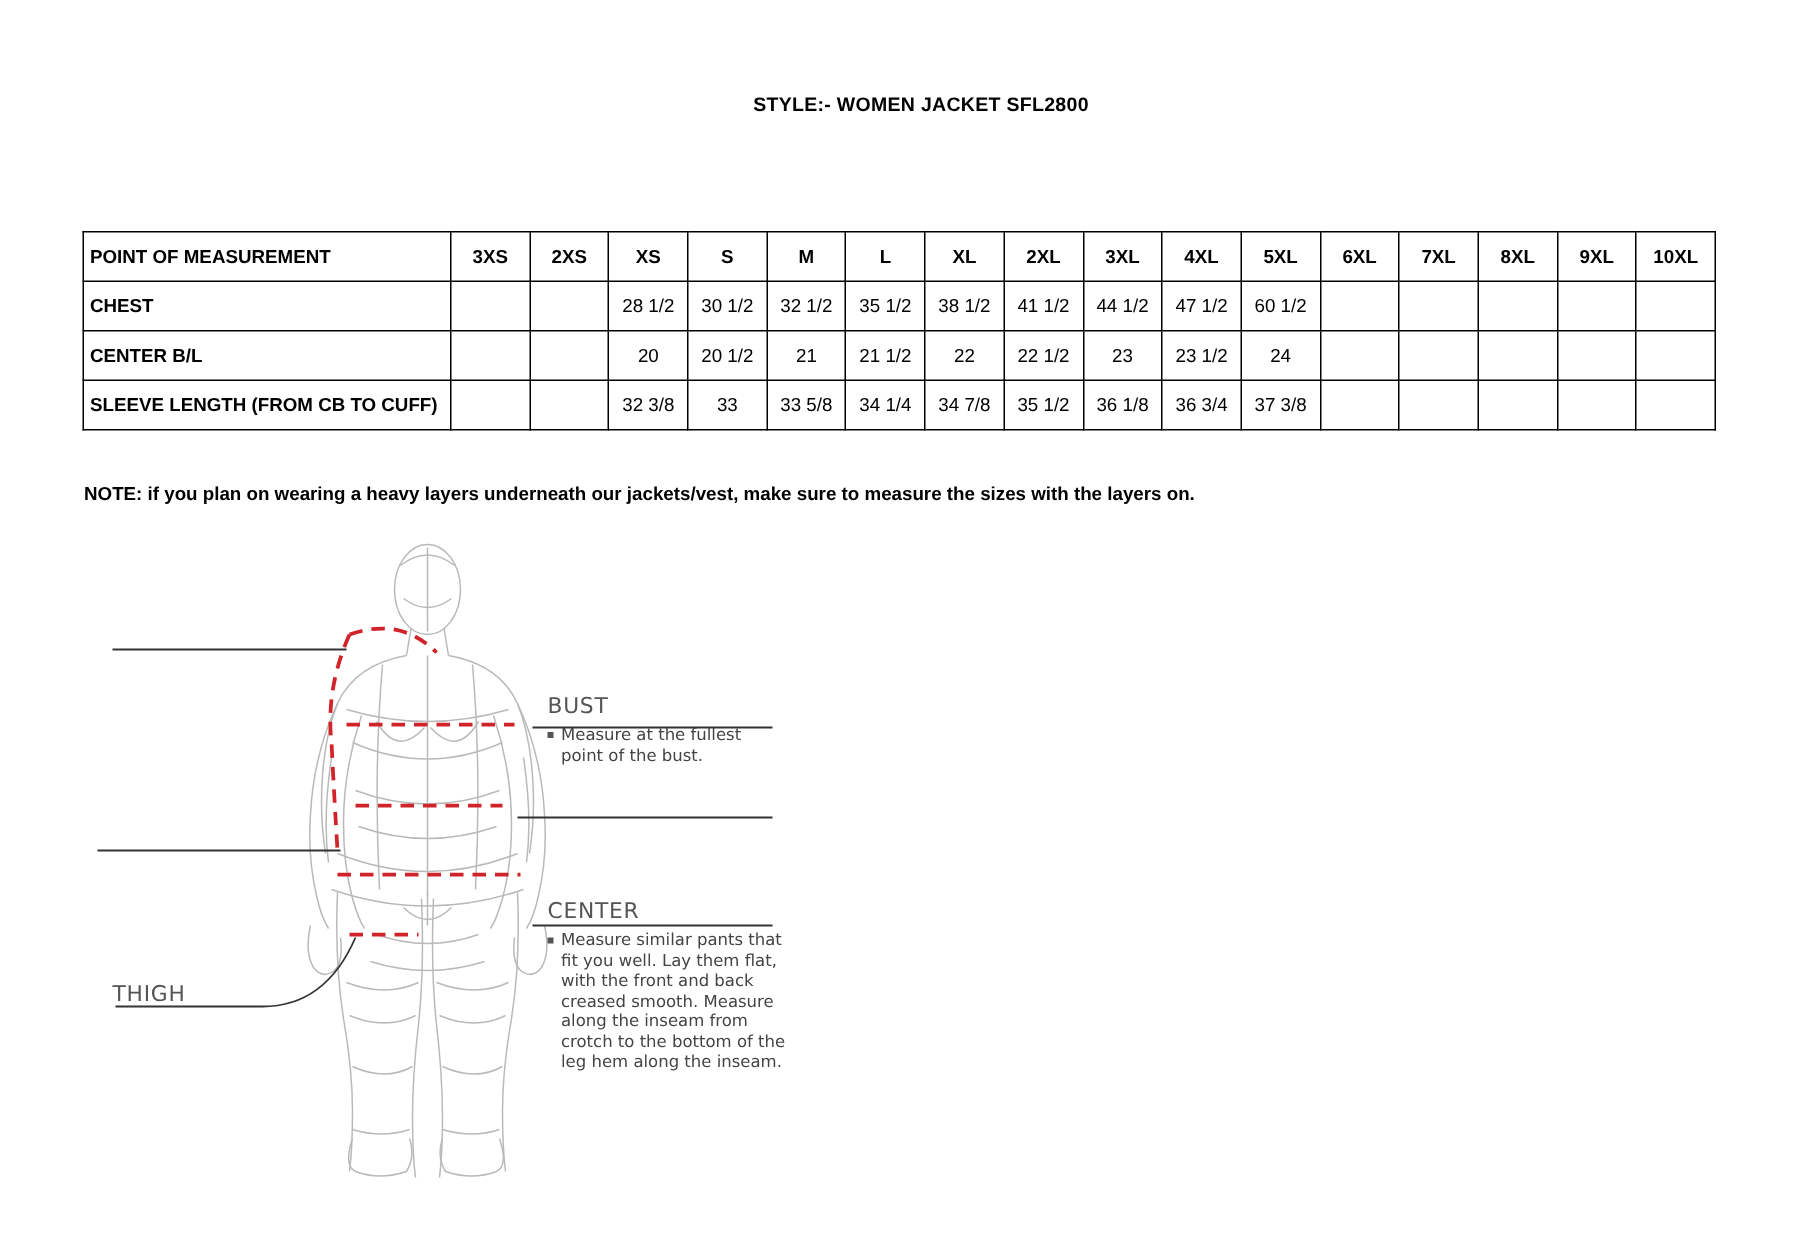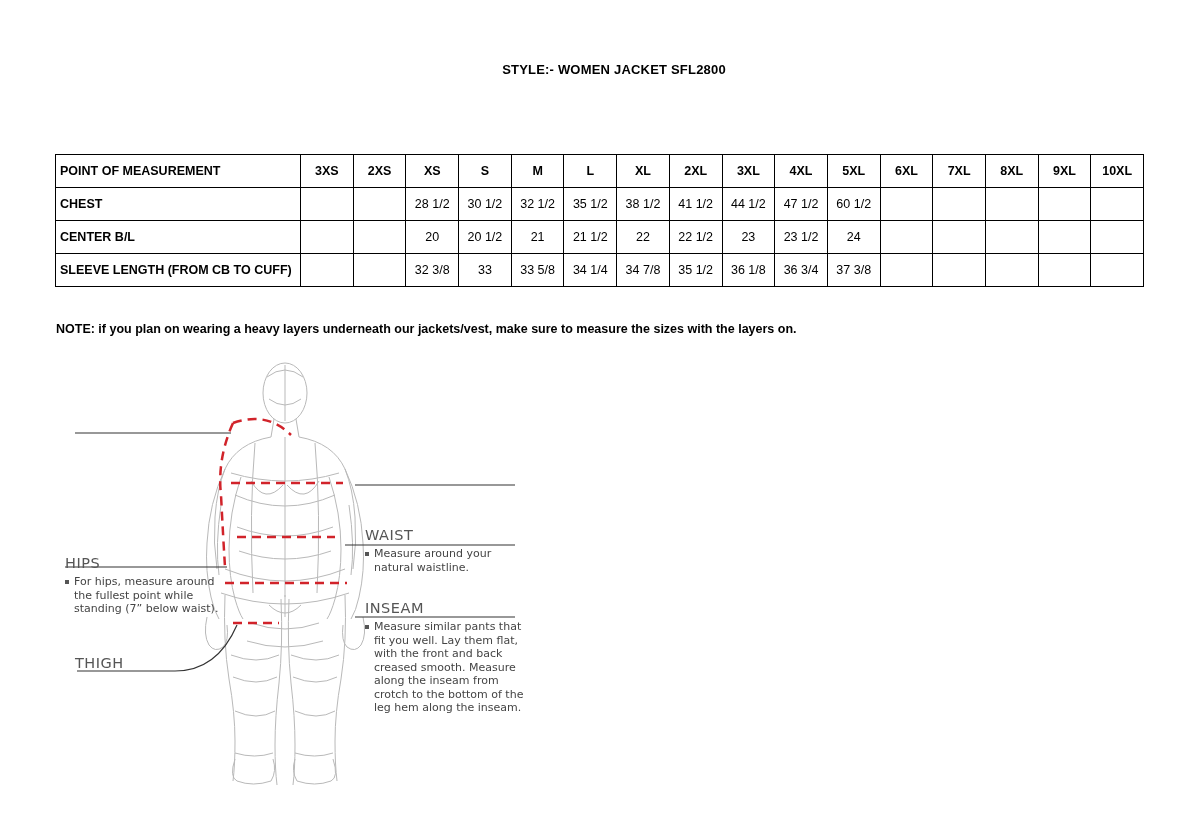--- a/index.html
+++ b/index.html
@@ -293,33 +293,29 @@
       <path d="M20 78 H176"></path>
       <path d="M10 212 H172"></path>
       <path d="M22 316 H120 q42 0 62 -46"></path>
       <path d="M300 130 H460"></path>
       <path d="M290 190 H460"></path>
       <path d="M300 262 H460"></path>
     </g>
   </svg>
 
 
-  <div class="callout" id="callout-hips">
-    <div class="c-head">HIPS</div>
-    <div class="c-body bullet">For hips, measure around the fullest point while standing (7” below waist).</div>
-  </div>
 
   <div class="callout" id="callout-thigh">
     <div class="c-head">THIGH</div>
   </div>
 
-
-  <div class="callout" id="callout-waist">
-    <div class="c-head">WAIST</div>
-    <div class="c-body bullet">Measure around your natural waistline.</div>
+  <div class="callout" id="callout-bust">
+    <div class="c-head">BUST</div>
+    <div class="c-body bullet">Measure at the fullest point of the bust.</div>
   </div>
 
+
   <div class="callout" id="callout-inseam">
-    <div class="c-head">INSEAM</div>
+    <div class="c-head">CENTER</div>
     <div class="c-body bullet">Measure similar pants that fit you well. Lay them flat, with the front and back creased smooth. Measure along the inseam from crotch to the bottom of the leg hem along the inseam.</div>
   </div>
 
 </div>
 
 </body></html>

